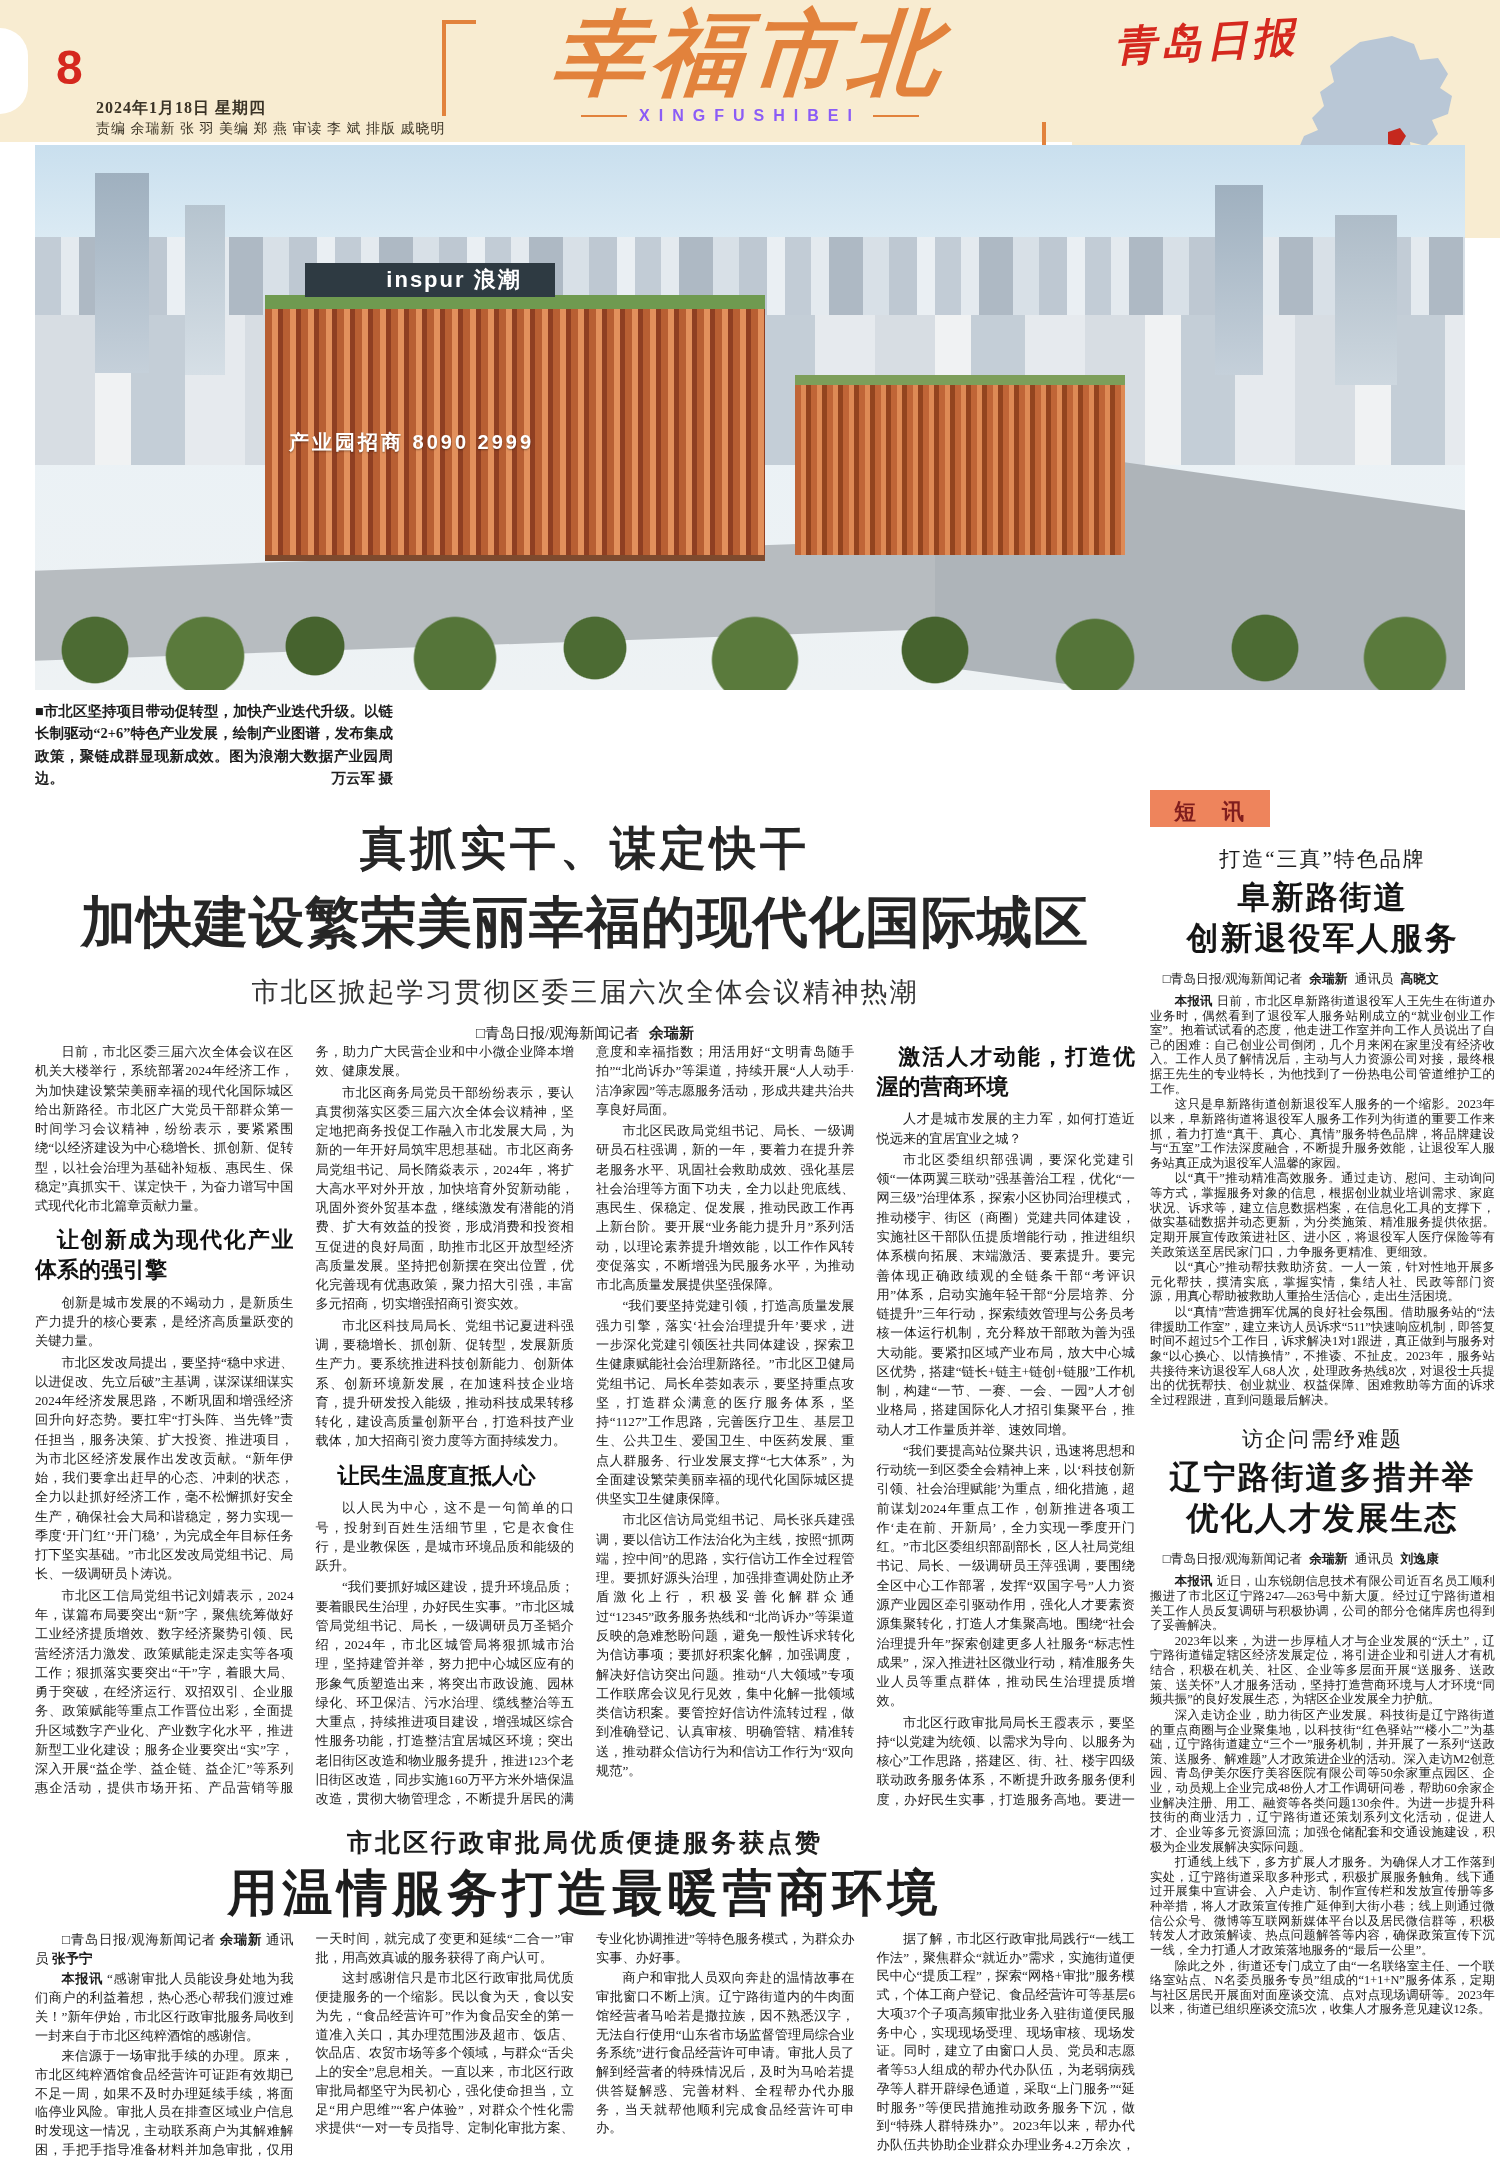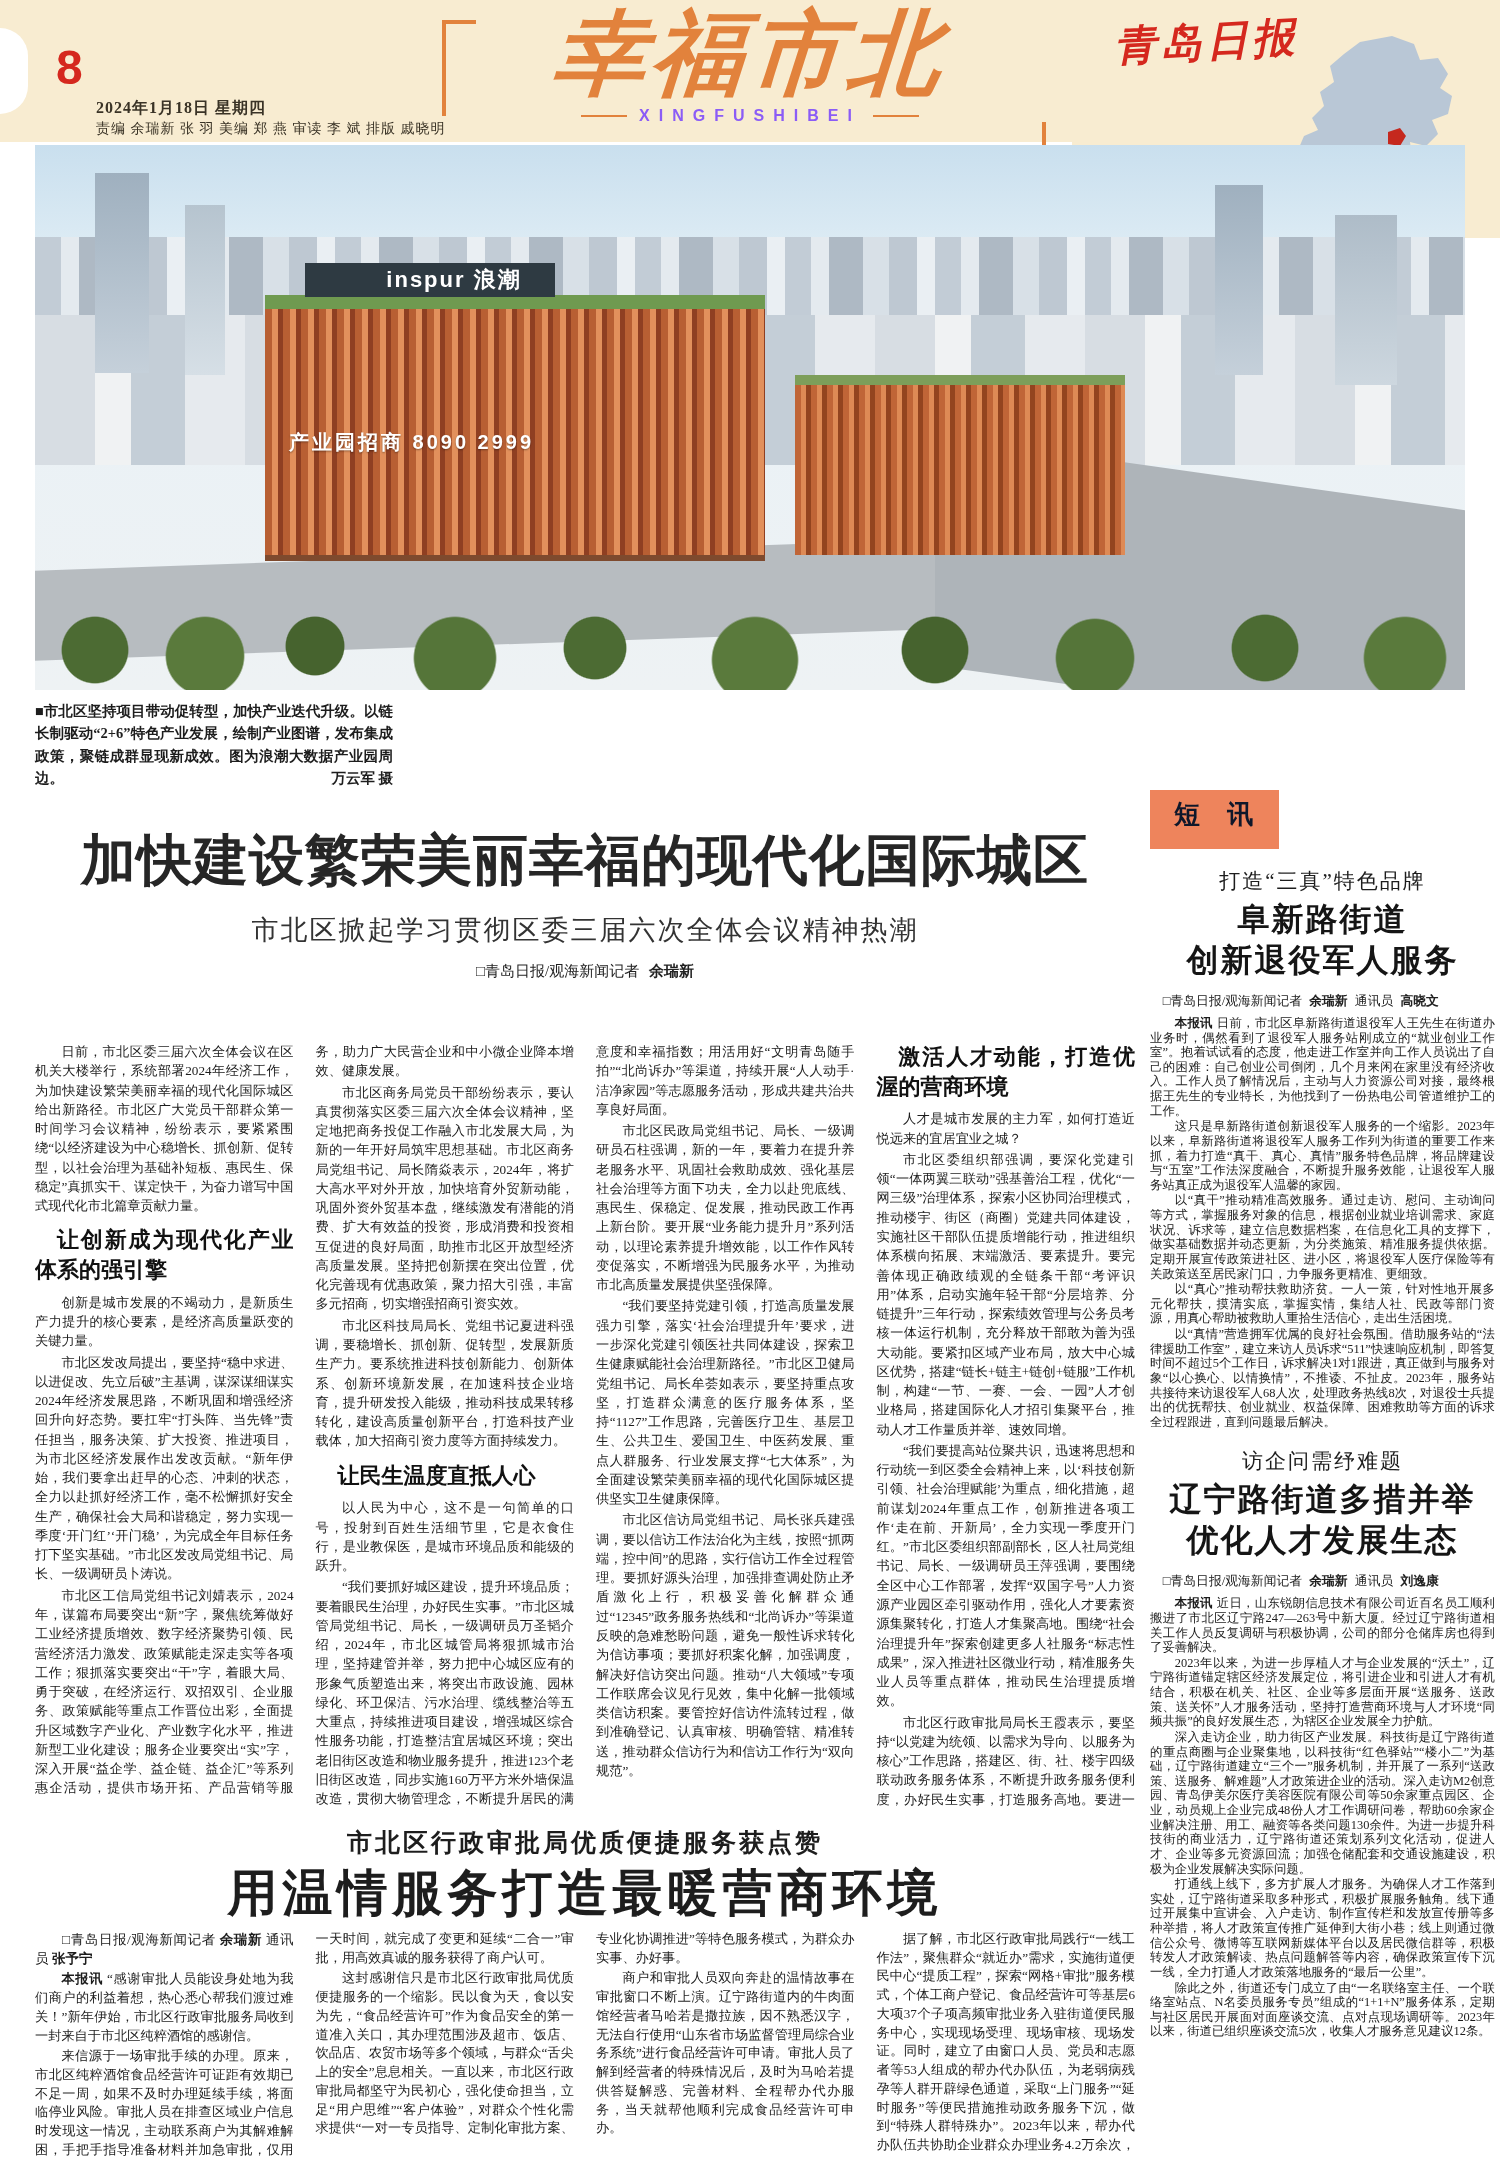--- a/index.html
+++ b/index.html
@@ -83,21 +83,21 @@
   .bot-head { position:absolute; left:35px; top:1860px; width:1100px; text-align:center; font-size:50px; font-weight:900; letter-spacing:5px; color:#1d1d1d; }
   .bot-body { position:absolute; left:35px; top:1930px; width:1100px; height:232px;
     columns:4; column-gap:22px; column-fill:auto; overflow:hidden;
     font-size:13.2px; line-height:1.42; text-align:justify; color:#1c1c1c; }
   .bot-body p { text-indent:2em; margin:0 0 2px; }
   .bot-byline { text-indent:0; font-size:13.5px; margin-bottom:4px; }
   .lead-label { font-weight:bold; margin-right:4px; }
 
   
   .sidebar { position:absolute; left:1150px; top:790px; width:345px; }
-  .sn-label { display:inline-block; background:#ee845c; color:#0f172a; font-size:26px; font-weight:bold; letter-spacing:10px; padding:7px 16px 17px 24px; font-family:"Liberation Sans","DejaVu Sans",sans-serif; }
+  .sn-label { display:inline-block; background:#ee845c; color:#7f1d1d; font-size:22px; font-weight:bold; letter-spacing:10px; padding:7px 16px 0 24px; font-family:"Liberation Sans","DejaVu Sans",sans-serif; }
   .sn-article { margin-top:18px; }
   .sn-kicker { text-align:center; font-size:21px; letter-spacing:2px; color:#1d1d1d; }
   .sn-title { text-align:center; font-size:32px; font-weight:900; line-height:1.28; letter-spacing:2px; margin-top:4px; color:#151515; }
   .sn-byline { font-size:12.8px; margin:12px 0 6px; text-indent:1em; }
   .sn-byline b { margin:0 4px; }
   .sn-text { font-size:12.4px; line-height:1.18; text-align:justify; color:#1c1c1c; }
   .sn-text p { text-indent:2em; margin:0 0 1px; }
 </style>
 </head>
 <body>
@@ -150,20 +150,21 @@
     <div class="ph-bldg2"></div>
     <div class="ph-trees"></div>
   </div>
 
   <div class="caption">
     <span>■市北区坚持项目带动促转型，加快产业迭代升级。以链长制驱动“2+6”特色产业发展，绘制产业图谱，发布集成政策，聚链成群显现新成效。图为浪潮大数据产业园周边。</span>
     <span class="credit">万云军 摄</span>
   </div>
 
   <div class="main-head">
+    <div class="main-h1a">真抓实干、谋定快干</div>
     <div class="main-h1b">加快建设繁荣美丽幸福的现代化国际城区</div>
     <div class="main-sub">市北区掀起学习贯彻区委三届六次全体会议精神热潮</div>
     <div class="main-byline">
       <span>□青岛日报/观海新闻记者</span>
       <b>余瑞新</b>
     </div>
   </div>
 
   <div class="main-body">
     <p>日前，市北区委三届六次全体会议在区机关大楼举行，系统部署2024年经济工作，为加快建设繁荣美丽幸福的现代化国际城区给出新路径。市北区广大党员干部群众第一时间学习会议精神，纷纷表示，要紧紧围绕“以经济建设为中心稳增长、抓创新、促转型，以社会治理为基础补短板、惠民生、保稳定”真抓实干、谋定快干，为奋力谱写中国式现代化市北篇章贡献力量。</p>

